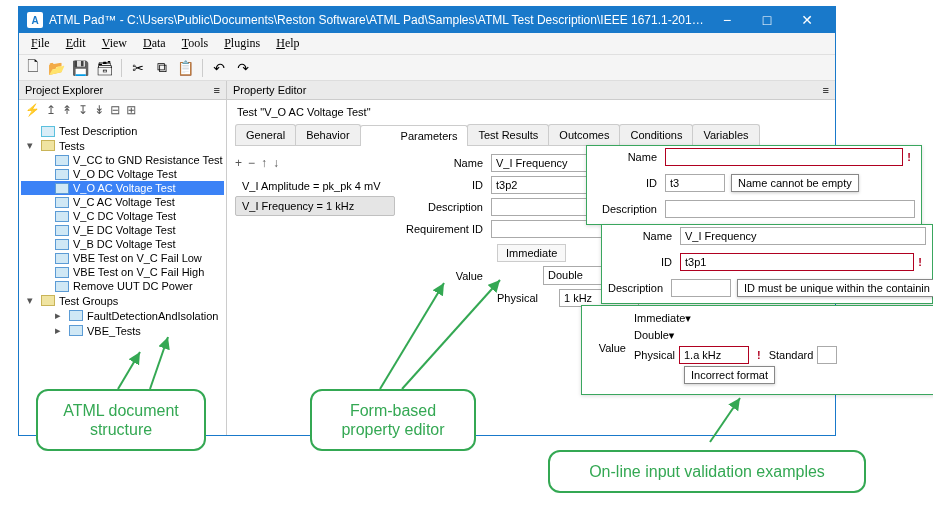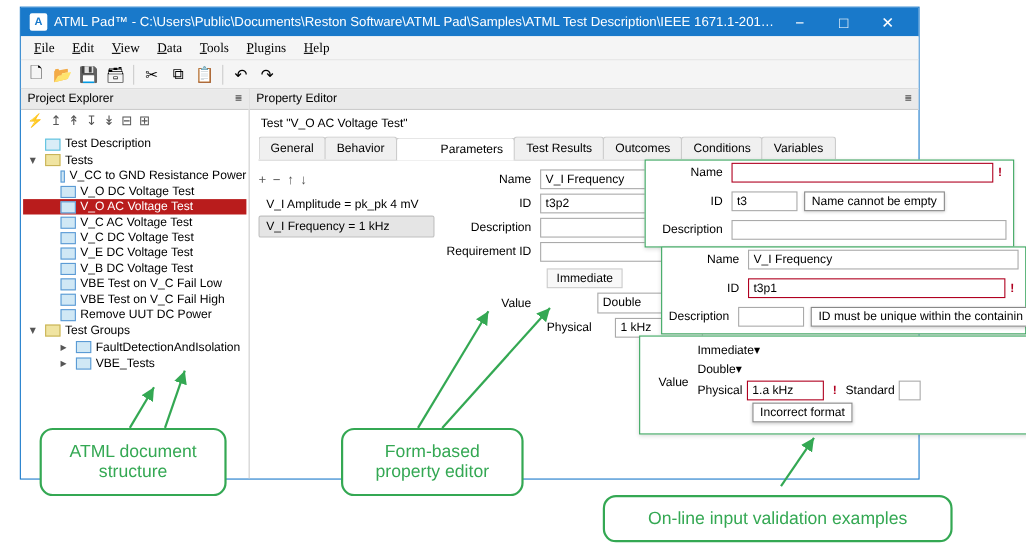--- a/index.html
+++ b/index.html
@@ -23,21 +23,21 @@
 .main { display: flex; height: calc(100% - 74px); }
 
 .sidebar { width: 208px; border-right: 1px solid #ccc; display: flex; flex-direction: column; }
 .panel-header { background: #eaeaea; padding: 3px 6px; font-size: 11px; border-bottom: 1px solid #ccc; display: flex; justify-content: space-between; align-items: center; }
 .sidebar-toolbar { padding: 3px 6px; display: flex; gap: 6px; font-size: 12px; color: #555; }
 .tree { flex: 1; padding: 4px 2px; overflow: auto; font-size: 11px; }
 .tree-item { padding: 1px 0 1px 22px; white-space: nowrap; display: flex; align-items: center; gap: 4px; }
 .tree-item.root { padding-left: 6px; }
 .tree-item.l1 { padding-left: 6px; }
 .tree-item.l2 { padding-left: 34px; }
-.tree-item.selected { background: #b91c1c; color: #fff; }
+.tree-item.selected { background: #3b82f6; color: #fff; }
 .tree-icon { width: 14px; height: 11px; display: inline-block; }
 .tree-icon.doc { background: #d9edf7; border: 1px solid #5bc0de; }
 .tree-icon.folder { background: #f0e4a1; border: 1px solid #c9b458; }
 .tree-icon.test { background: #d0e8f5; border: 1px solid #5b9bd5; }
 .tree-icon.group { background: #d0e8f5; border: 1px solid #5b9bd5; }
 .tree-caret { width: 10px; display: inline-block; color: #555; }
 
 .editor { flex: 1; display: flex; flex-direction: column; }
 .test-title { padding: 6px 10px; font-size: 11px; }
 .tabs { display: flex; border-bottom: 1px solid #ccc; margin: 0 8px; }
@@ -138,21 +138,21 @@
             <span>Test Description</span>
           </div>
         <div class="tree-item l1">
             <span class="tree-caret">▾</span>
             <span class="tree-icon folder"></span>
             <span>Tests</span>
           </div>
         <div id="tests-container">
             <div class="tree-item l2">
               <span class="tree-icon test"></span>
-              <span>V_CC to GND Resistance Power</span>
+              <span>V_CC to GND Resistance Test</span>
             </div>
             <div class="tree-item l2">
               <span class="tree-icon test"></span>
               <span>V_O DC Voltage Test</span>
             </div>
             <div class="tree-item l2 selected">
               <span class="tree-icon test"></span>
               <span>V_O AC Voltage Test</span>
             </div>
             <div class="tree-item l2">

